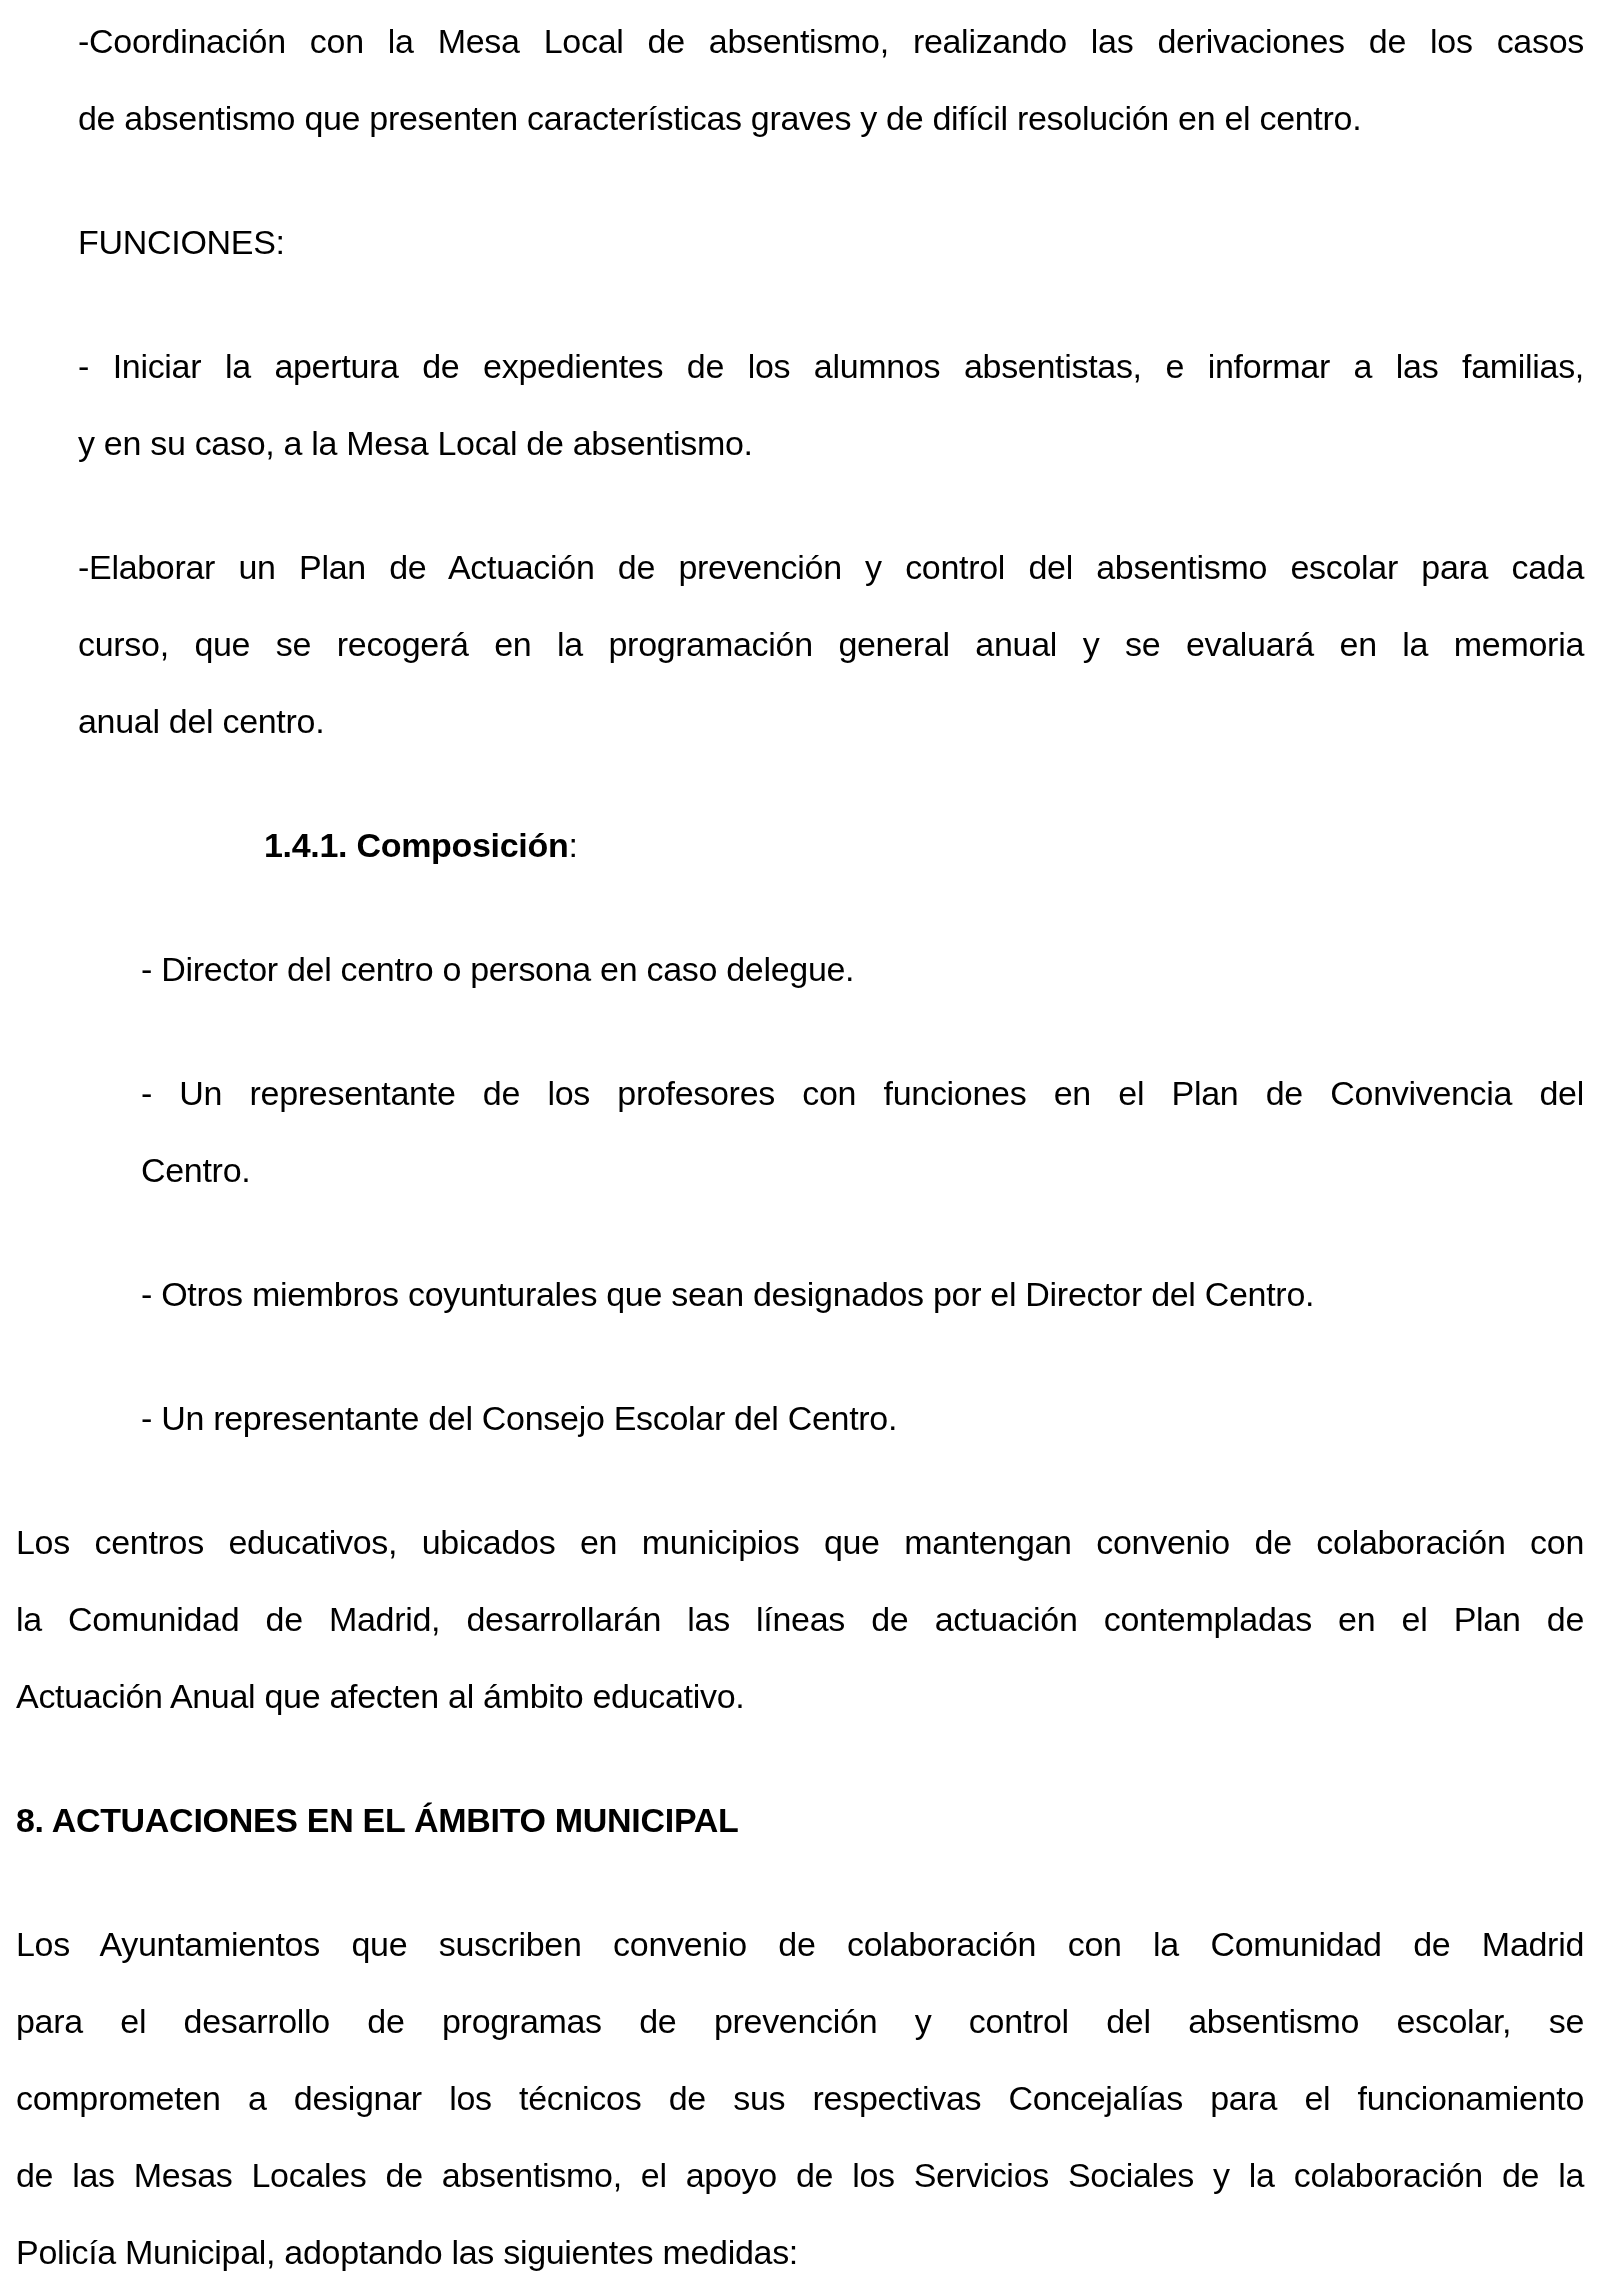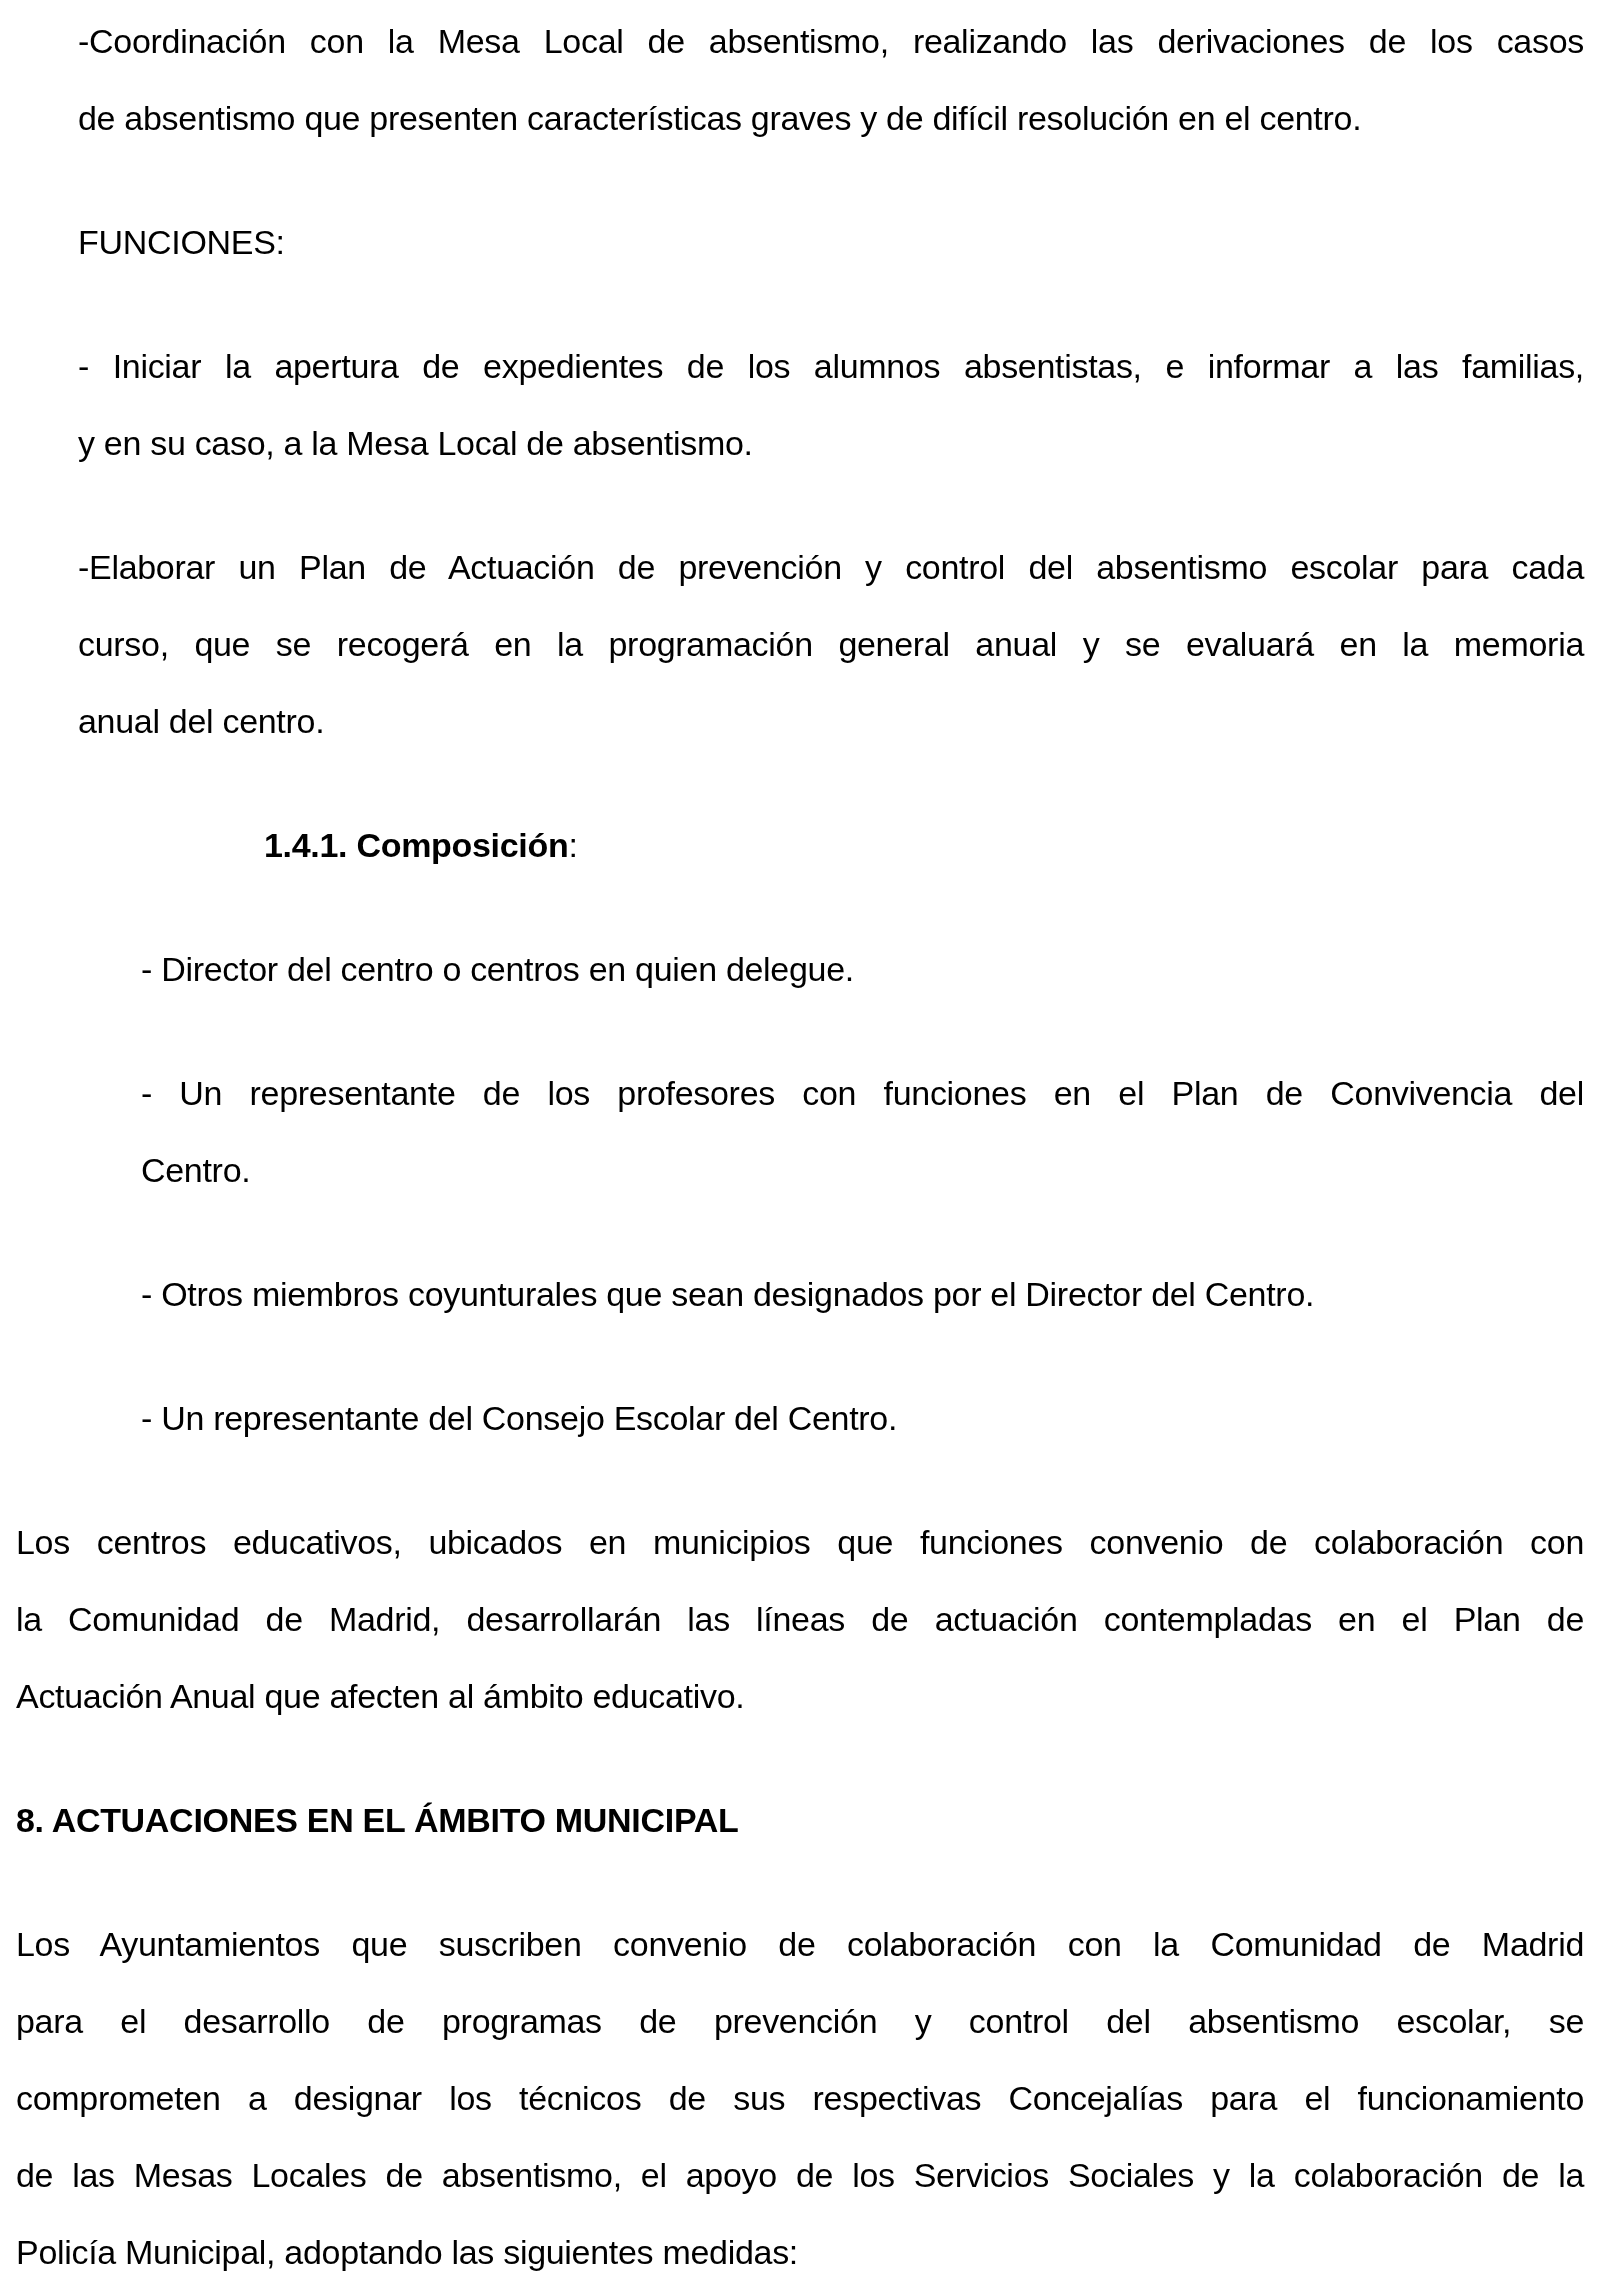--- a/index.html
+++ b/index.html
@@ -49,38 +49,38 @@
     <div class="line">-Elaborar un Plan de Actuación de prevención y control del absentismo escolar para cada</div>
     <div class="line">curso, que se recogerá en la programación general anual y se evaluará en la memoria</div>
     <div class="line last">anual del centro.</div>
   </div>
 
   <div class="block ind-h1 heading">
     <div class="line last"><span>1.4.1. Composición</span><span class="colon">:</span></div>
   </div>
 
   <div class="block ind-list">
-    <div class="line last">- Director del centro o centros en quien delegue.</div>
+    <div class="line last">- Director del centro o persona en caso delegue.</div>
   </div>
 
   <div class="block ind-list">
     <div class="line">- Un representante de los profesores con funciones en el Plan de Convivencia del</div>
     <div class="line last">Centro.</div>
   </div>
 
   <div class="block ind-list">
     <div class="line last">- Otros miembros coyunturales que sean designados por el Director del Centro.</div>
   </div>
 
   <div class="block ind-list">
     <div class="line last">- Un representante del Consejo Escolar del Centro.</div>
   </div>
 
   <div class="block ind-b">
-    <div class="line">Los centros educativos, ubicados en municipios que funciones convenio de colaboración con</div>
+    <div class="line">Los centros educativos, ubicados en municipios que mantengan convenio de colaboración con</div>
     <div class="line">la Comunidad de Madrid, desarrollarán las líneas de actuación contempladas en el Plan de</div>
     <div class="line last">Actuación Anual que afecten al ámbito educativo.</div>
   </div>
 
   <div class="block ind-b heading">
     <div class="line last">8. ACTUACIONES EN EL ÁMBITO MUNICIPAL</div>
   </div>
 
   <div class="block ind-b">
     <div class="line">Los Ayuntamientos que suscriben convenio de colaboración con la Comunidad de Madrid</div>

